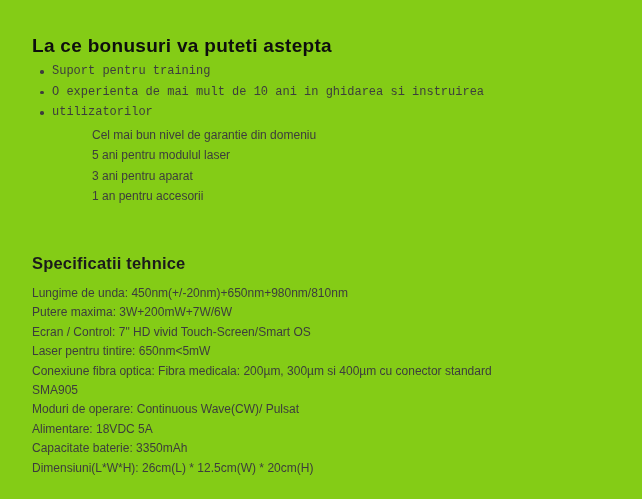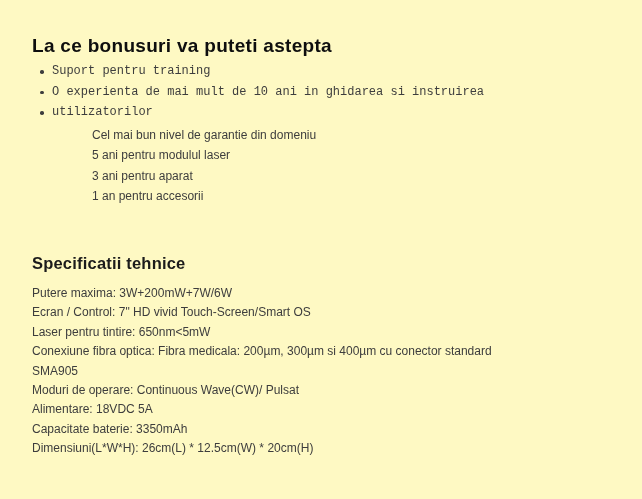--- a/index.html
+++ b/index.html
@@ -4,21 +4,21 @@
 <style>
   html, body {
     margin: 0;
     padding: 0;
     background: #ffffff;
   }
   .page {
     position: relative;
     width: 642px;
     height: 499px;
-    background: #fef9c3;
+    background: #84cc16;
     overflow: hidden;
     font-family: "Liberation Sans", sans-serif;
   }
   .h1 {
     position: absolute;
     top: 35px;
     left: 32px;
     margin: 0;
     font-size: 19px;
     font-weight: 700;
@@ -121,20 +121,21 @@
 
       <div class="subline">3 ani pentru aparat</div>
 
       <div class="subline">1 an pentru accesorii</div>
     </div>
 
   <h2 class="h2">Specificatii tehnice</h2>
 
   <div class="specs">
 
+      <div class="spec-line">Lungime de unda: 450nm(+/-20nm)+650nm+980nm/810nm</div>
 
       <div class="spec-line">Putere maxima: 3W+200mW+7W/6W</div>
 
       <div class="spec-line">Ecran / Control: 7" HD vivid Touch-Screen/Smart OS</div>
 
       <div class="spec-line">Laser pentru tintire: 650nm&lt;5mW</div>
 
       <div class="spec-line">Conexiune fibra optica: Fibra medicala: 200µm, 300µm si 400µm cu conector standard</div>
 
       <div class="spec-line">SMA905</div>

